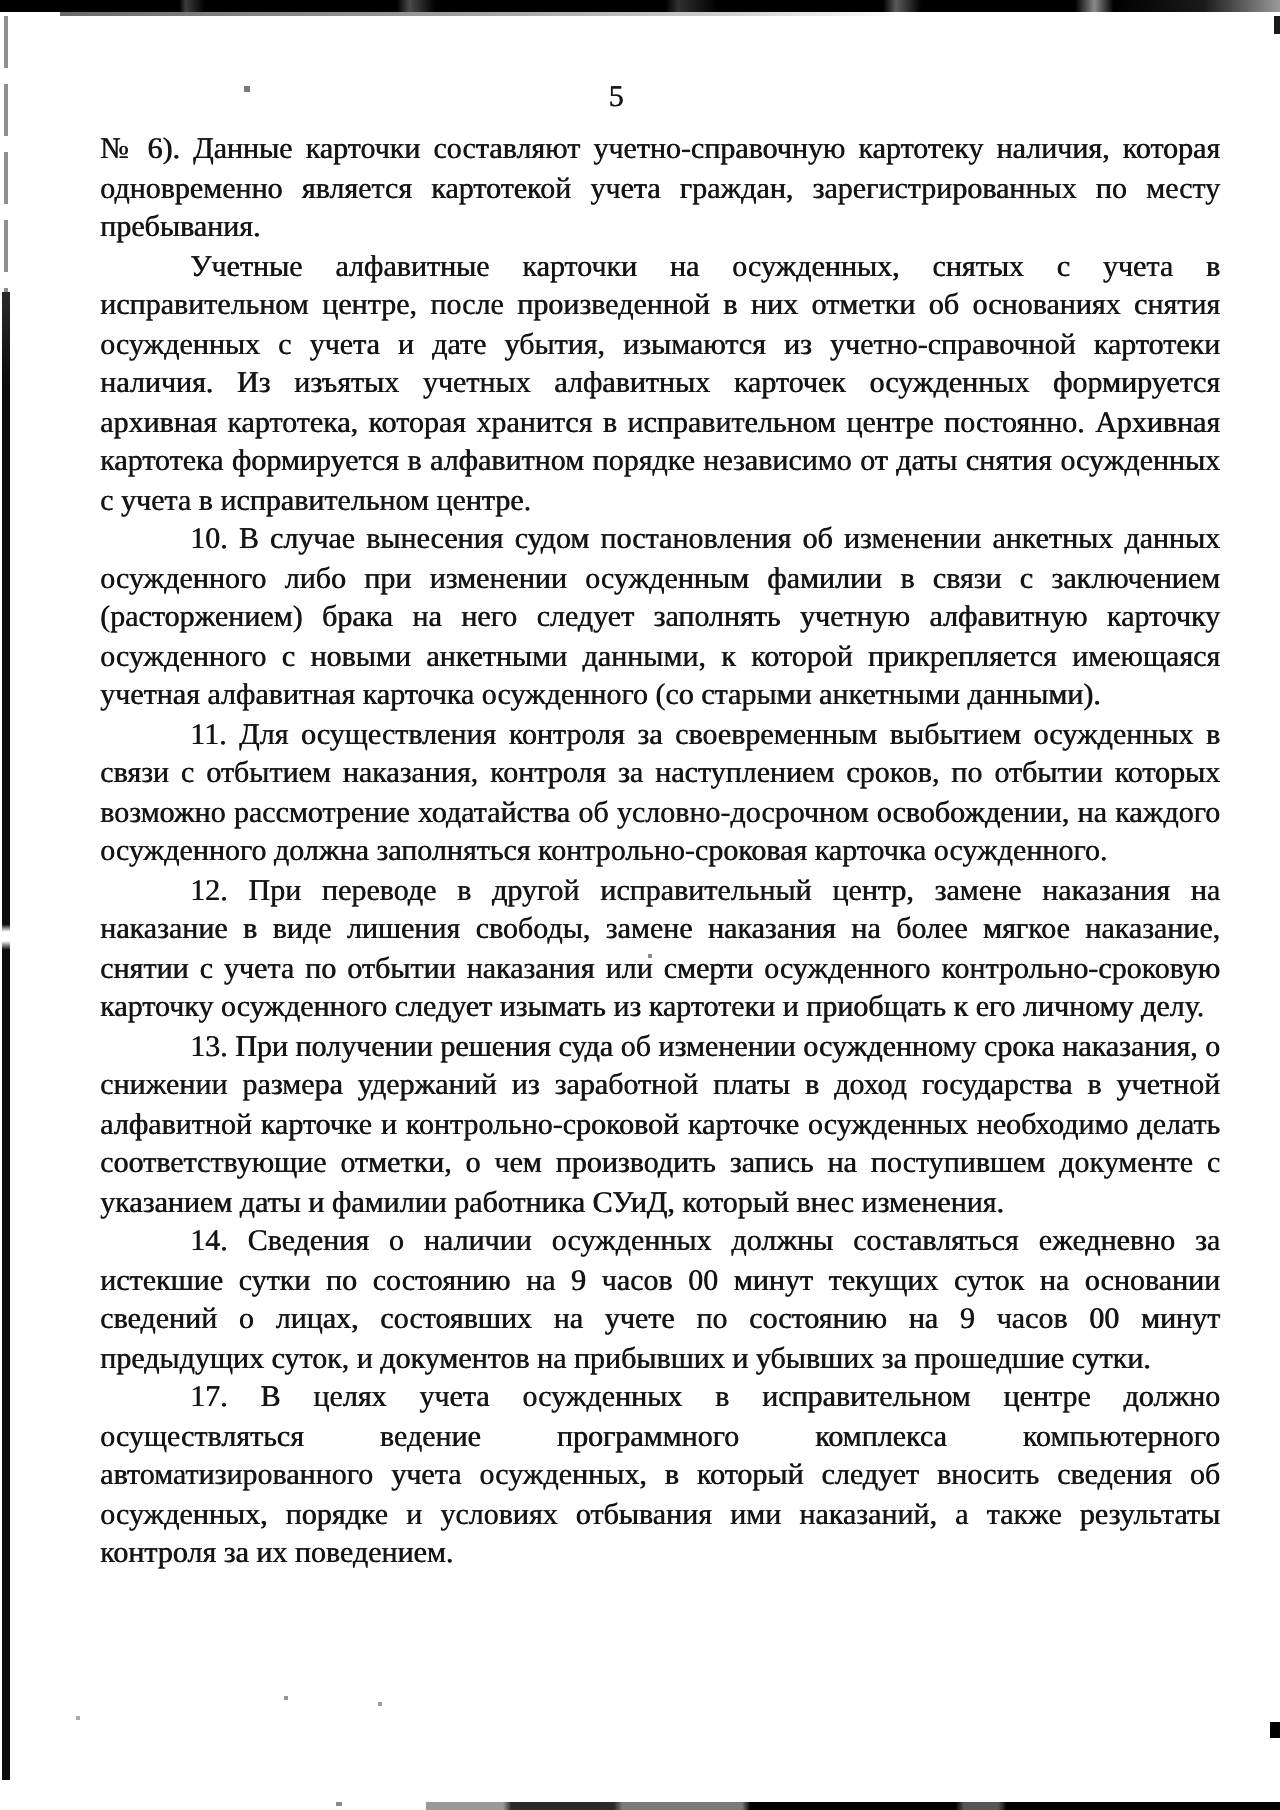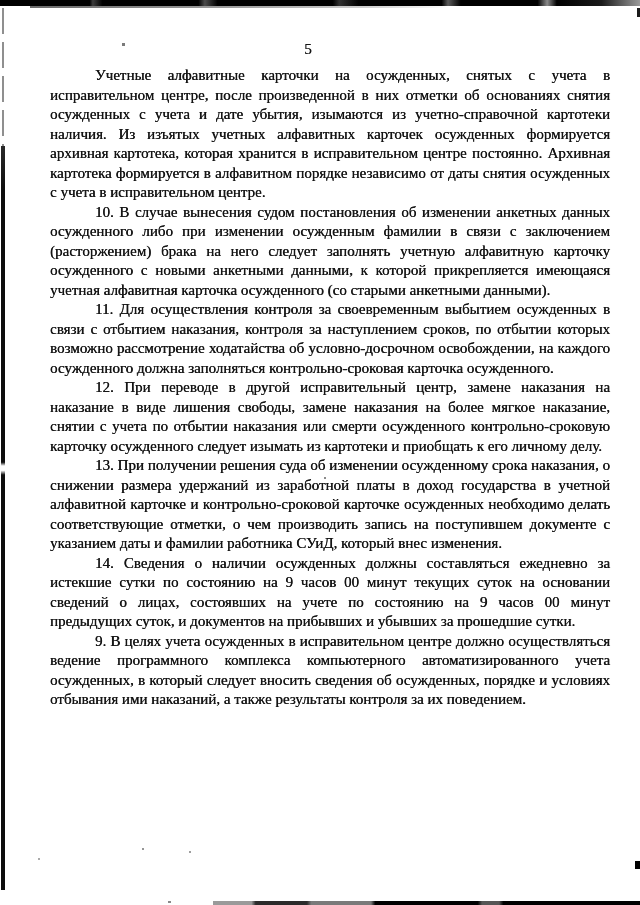--- a/index.html
+++ b/index.html
@@ -73,22 +73,23 @@
   <div class="speck" style="left:122px;top:43px;width:3px;height:3px;background:#7a7a7a;"></div>
   <div class="speck" style="left:324px;top:477px;width:2px;height:2px;background:#8a8a8a;"></div>
   <div class="speck" style="left:142px;top:848px;width:2px;height:2px;background:#969696;"></div>
   <div class="speck" style="left:189px;top:851px;width:2px;height:2px;background:#9e9e9e;"></div>
   <div class="speck" style="left:168px;top:901px;width:3px;height:2px;background:#8a8a8a;"></div>
   <div class="speck" style="left:38px;top:858px;width:2px;height:2px;background:#aaaaaa;"></div>
 
   <div class="page-number">5</div>
 
   <div class="text-block">
+    <p class="para no-indent">№ 6). Данные карточки составляют учетно-справочную картотеку наличия, которая одновременно является картотекой учета граждан, зарегистрированных по месту пребывания.</p>
     <p class="para">Учетные алфавитные карточки на осужденных, снятых с учета в исправительном центре, после произведенной в них отметки об основаниях снятия осужденных с учета и дате убытия, изымаются из учетно-справочной картотеки наличия. Из изъятых учетных алфавитных карточек осужденных формируется архивная картотека, которая хранится в исправительном центре постоянно. Архивная картотека формируется в алфавитном порядке независимо от даты снятия осужденных с учета в исправительном центре.</p>
     <p class="para">10. В случае вынесения судом постановления об изменении анкетных данных осужденного либо при изменении осужденным фамилии в связи с заключением (расторжением) брака на него следует заполнять учетную алфавитную карточку осужденного с новыми анкетными данными, к которой прикрепляется имеющаяся учетная алфавитная карточка осужденного (со старыми анкетными данными).</p>
     <p class="para">11. Для осуществления контроля за своевременным выбытием осужденных в связи с отбытием наказания, контроля за наступлением сроков, по отбытии которых возможно рассмотрение ходатайства об условно-досрочном освобождении, на каждого осужденного должна заполняться контрольно-сроковая карточка осужденного.</p>
     <p class="para">12. При переводе в другой исправительный центр, замене наказания на наказание в виде лишения свободы, замене наказания на более мягкое наказание, снятии с учета по отбытии наказания или смерти осужденного контрольно-сроковую карточку осужденного следует изымать из картотеки и приобщать к его личному делу.</p>
     <p class="para">13. При получении решения суда об изменении осужденному срока наказания, о снижении размера удержаний из заработной платы в доход государства в учетной алфавитной карточке и контрольно-сроковой карточке осужденных необходимо делать соответствующие отметки, о чем производить запись на поступившем документе с указанием даты и фамилии работника СУиД, который внес изменения.</p>
     <p class="para">14. Сведения о наличии осужденных должны составляться ежедневно за истекшие сутки по состоянию на 9 часов 00 минут текущих суток на основании сведений о лицах, состоявших на учете по состоянию на 9 часов 00 минут предыдущих суток, и документов на прибывших и убывших за прошедшие сутки.</p>
-    <p class="para">9. В целях учета осужденных в исправительном центре должно осуществляться ведение программного комплекса компьютерного автоматизированного учета осужденных, в который следует вносить сведения об осужденных, порядке и условиях отбывания ими наказаний, а также результаты контроля за их поведением.</p>
+    <p class="para">17. В целях учета осужденных в исправительном центре должно осуществляться ведение программного комплекса компьютерного автоматизированного учета осужденных, в который следует вносить сведения об осужденных, порядке и условиях отбывания ими наказаний, а также результаты контроля за их поведением.</p>
   </div>
 
 </div>
 
 </body></html>

